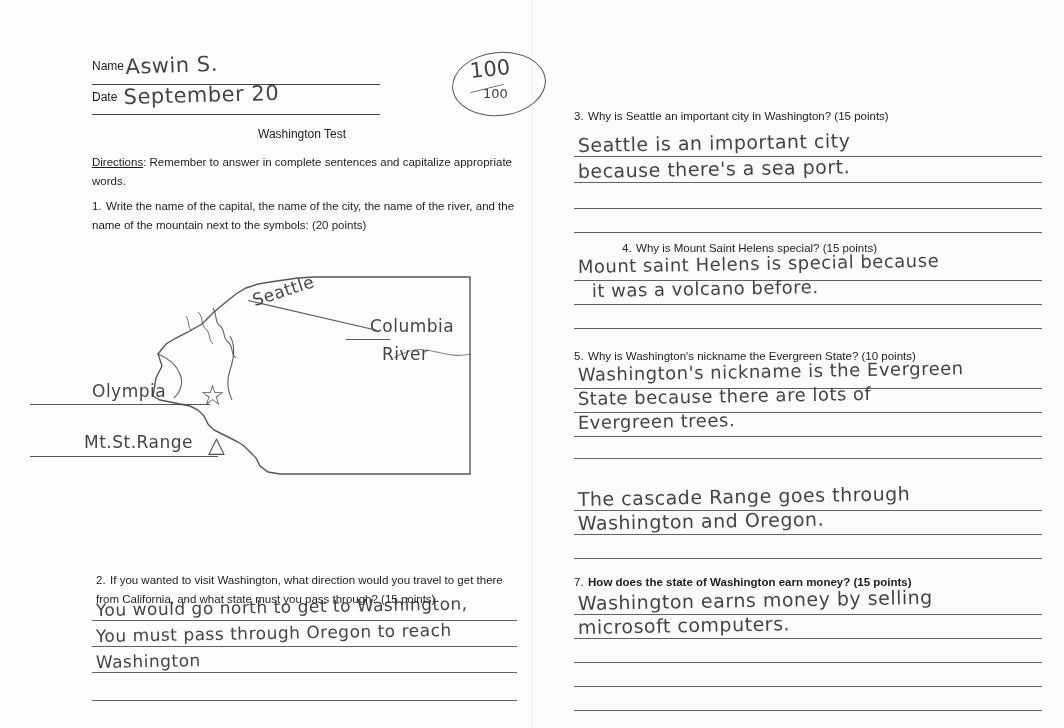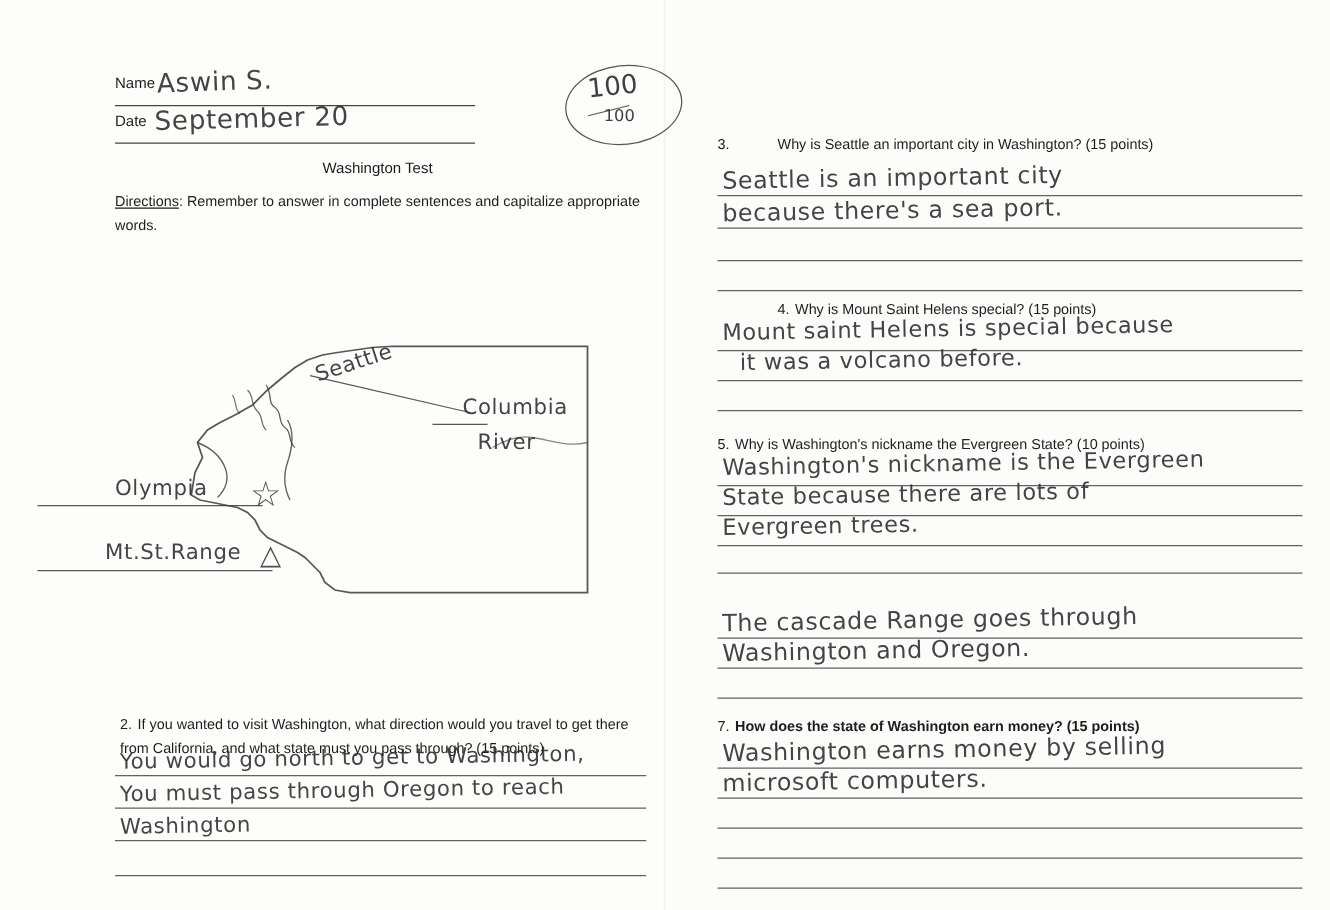--- a/index.html
+++ b/index.html
@@ -150,20 +150,24 @@
   <div class="score-num" style="left:470px; top:57px; font-size:21px; transform: rotate(-6deg);">100</div>
   <div class="score-bar" style="left:470px; top:88px;"></div>
   <div class="score-num" style="left:483px; top:86px; font-size:13px;">100</div>
 
   <div class="printed" style="left:258px; top:126px; font-size:12px;">Washington Test</div>
 
   <div style="position:absolute; left:92px; top:152px; width:420px;">
     <span class="printed underline-label" style="position:static; font-size:11.5px;">Directions</span><span class="printed" style="position:static; font-size:11.5px;">: Remember to answer in complete sentences and capitalize appropriate words.</span>
   </div>
 
+  <div style="position:absolute; left:92px; top:196px; width:425px;">
+    <span class="printed qnum" style="position:static;">1.</span>
+    <span class="printed" style="position:static;">Write the name of the capital, the name of the city, the name of the river, and the name of the mountain next to the symbols:  (20 points)</span>
+  </div>
 
   <div class="map-wrap">
     <svg width="370" height="250" viewBox="0 0 370 250">
 
       <path d="M35,150 L38,132 L44,120 L40,108 L48,98 L58,92 L70,86 L84,78 L96,66 L108,56 L118,48
                L128,42 L140,38 L152,36 L166,34 L180,32 L196,31 L214,31 L232,31 L252,31 L272,31
                L292,31 L312,31 L330,31 L346,31 L352,31
                L352,60 L352,95 L352,130 L352,160 L352,190 L352,215 L352,228
                L330,228 L305,228 L280,228 L255,228 L230,228 L206,228 L184,228 L162,228
                L150,226 L142,220 L138,212 L132,206 L126,200 L120,196 L112,192 L104,188
@@ -203,21 +207,21 @@
   <div class="rule" style="left:92px; top:620px; width:425px;"></div>
   <div class="rule" style="left:92px; top:646px; width:425px;"></div>
   <div class="rule" style="left:92px; top:672px; width:425px;"></div>
   <div class="rule" style="left:92px; top:700px; width:425px;"></div>
   <div class="hand hw2" style="left:96px; top:600px; transform: rotate(-1deg);">You would go north to get to Washington,</div>
   <div class="hand hw2" style="left:96px; top:626px; transform: rotate(-1deg);">You must pass through Oregon to reach</div>
   <div class="hand hw2" style="left:96px; top:652px; transform: rotate(-1deg);">Washington</div>
 
   <div style="position:absolute; left:574px; top:106px; width:420px;">
     <span class="printed qnum" style="position:static;">3.</span>
-    <span class="printed" style="position:static;margin-left:34px;">Why is Seattle an important city in Washington? (15 points)</span>
+    <span class="printed" style="position:static;">Why is Seattle an important city in Washington? (15 points)</span>
   </div>
   <div class="rule" style="left:574px; top:156px; width:468px;"></div>
   <div class="rule" style="left:574px; top:182px; width:468px;"></div>
   <div class="rule" style="left:574px; top:208px; width:468px;"></div>
   <div class="rule" style="left:574px; top:232px; width:468px;"></div>
   <div class="hand hw2" style="left:578px; top:134px; transform: rotate(-1deg); font-size:19px;">Seattle is an important city</div>
   <div class="hand hw2" style="left:578px; top:160px; transform: rotate(-1deg); font-size:19px;">because there's a sea port.</div>
 
   <div style="position:absolute; left:574px; top:238px; width:420px;margin-left:48px;">
     <span class="printed qnum" style="position:static;">4.</span>

